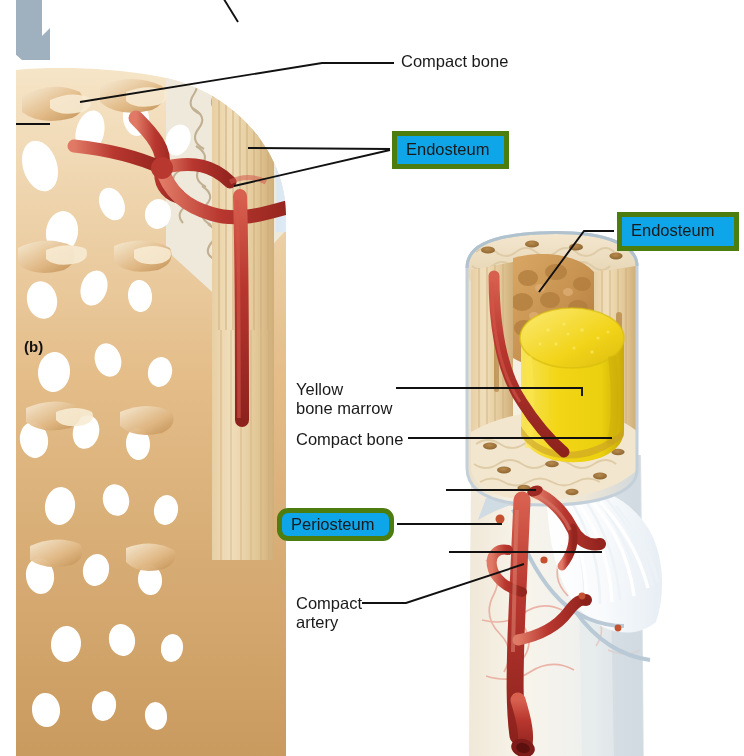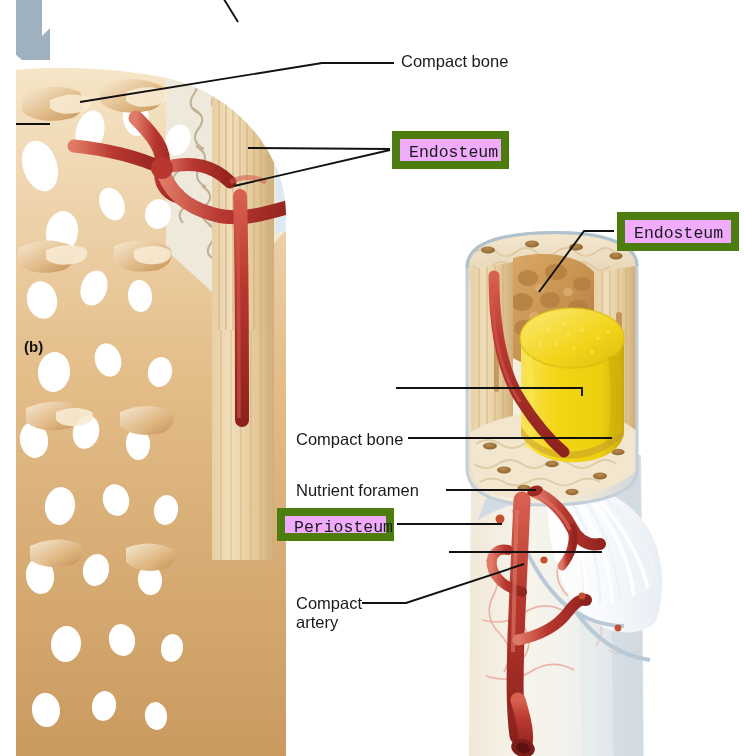--- a/index.html
+++ b/index.html
@@ -1,20 +1,20 @@
 <!DOCTYPE html>
 <html><head>
 <meta charset="utf-8">
 <style>
   html,body{margin:0;padding:0;background:#ffffff;}
   body{width:744px;height:756px;position:relative;overflow:hidden;
        font-family:"Liberation Sans","DejaVu Sans",sans-serif;}
   #stage{position:absolute;left:16px;top:0;width:744px;height:646px;background:#fff;}
   .lbl{position:absolute;color:#1a1a1a;font-size:16.5px;line-height:19px;white-space:pre;}
-  .redbox{position:absolute;border:8px solid #4d7c0f;background:#f0abfc;box-sizing:border-box;font-family:Liberation Mono, monospace;}
+  .redbox{position:absolute;border:5px solid #4d7c0f;background:#0ea5e9;box-sizing:border-box;}
   .redbox .lbl{position:static;display:block;padding:4px 8px 5px 9px;}
   .panel-letter{position:absolute;font-weight:bold;font-size:15px;color:#111;}
   svg.art{position:absolute;left:0;top:0;}
 </style>
 </head>
 <body>
 
 <div id="stage">
 
   <svg class="art" width="744" height="756" viewBox="0 0 744 756">
@@ -461,26 +461,27 @@
   <div class="lbl" style="left:385px;top:52px;">Compact bone</div>
 
   <div class="redbox" style="left:376px;top:131px;width:117px;height:38px;">
     <span class="lbl">Endosteum</span>
   </div>
 
   <div class="redbox" style="left:601px;top:212px;width:122px;height:39px;">
     <span class="lbl">Endosteum</span>
   </div>
 
+  <div class="lbl" style="left:280px;top:380px;">Yellow
+bone marrow</div>
 
   <div class="lbl" style="left:280px;top:430px;">Compact bone</div>
 
-  <div class="lbl" style="left:280px;top:481px;">Nutrient foramen</div>
-
-  <div class="redbox" style="left:261px;top:508px;width:117px;height:33px;">
+
+  <div class="redbox" style="left:261px;top:508px;width:117px;height:33px;border-radius:11px;">
     <span class="lbl" style="padding:2px 8px 3px 9px;">Periosteum</span>
   </div>
 
 
   <div class="lbl" style="left:280px;top:594px;">Compact
 artery</div>
 
   <div class="panel-letter" style="left:8px;top:338px;">(b)</div>
 
 </div>

